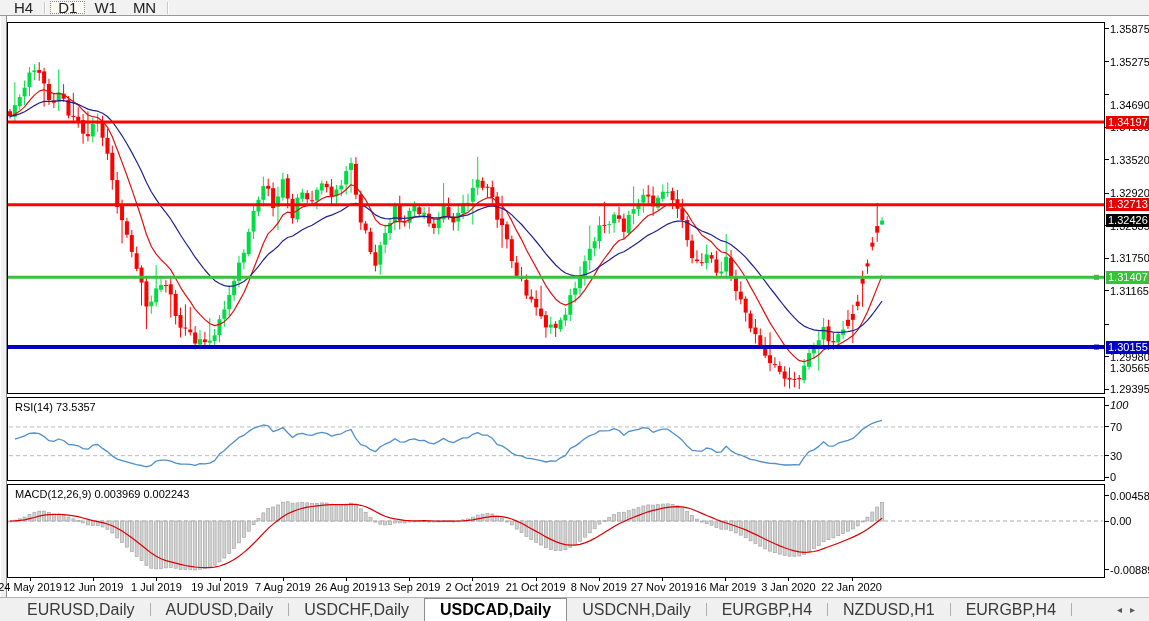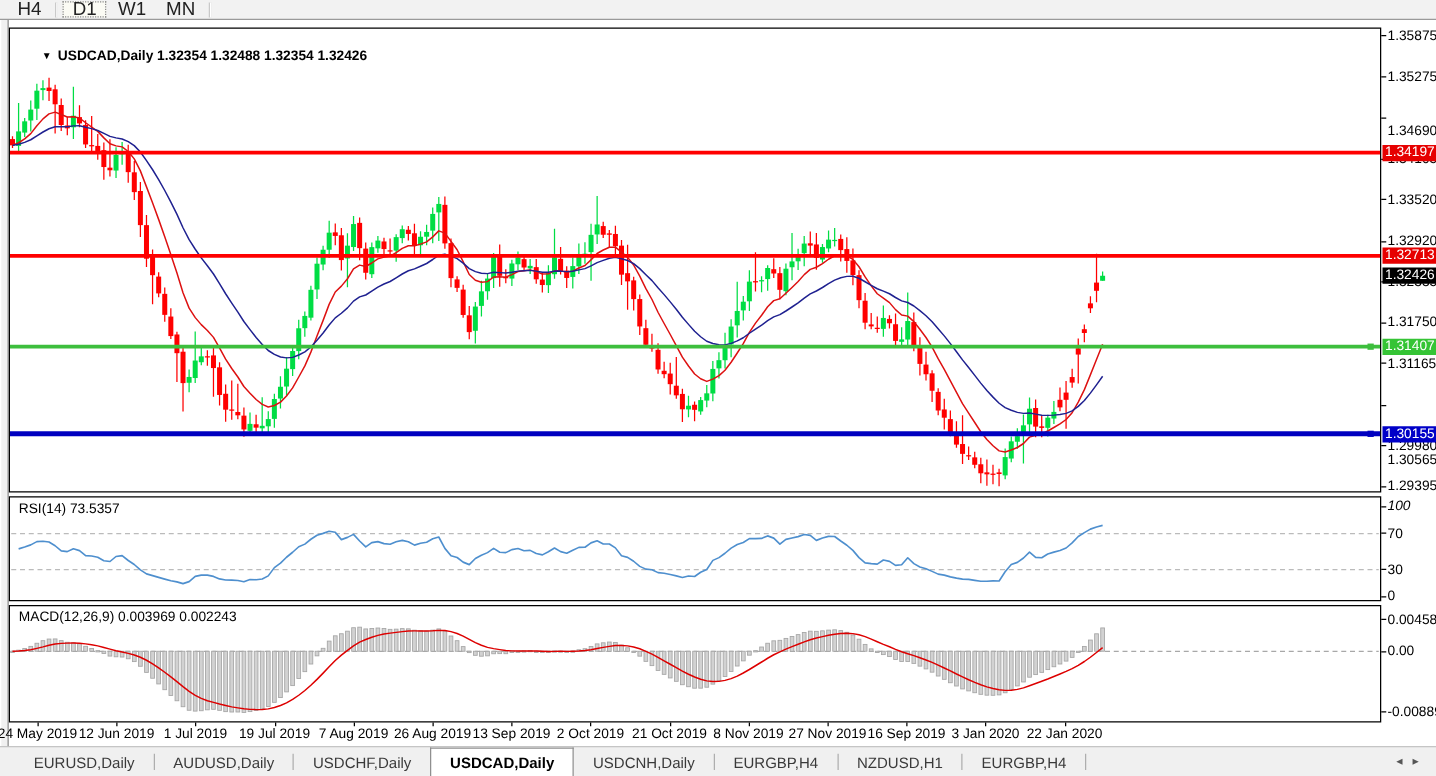--- a/index.html
+++ b/index.html
@@ -30,21 +30,21 @@
   .axis-label{position:absolute;left:1110px;font-size:11px;color:#000;white-space:nowrap;z-index:2;}
   .axis-tick{position:absolute;left:1105px;width:4px;height:1px;background:#000;z-index:2;}
   .price-badge{position:absolute;left:1106px;width:43px;height:13px;z-index:6;color:#fff;
       font-size:11px;line-height:13px;padding-left:2px;box-sizing:border-box;white-space:nowrap;}
   
   .date-label{position:absolute;top:581px;transform:translateX(-50%);font-size:11px;color:#000;white-space:nowrap;}
   .date-tick{position:absolute;top:578px;width:1px;height:3px;background:#000;}
   
   #tabbar-divider{position:absolute;left:0;top:597px;width:1149px;height:1px;background:#b3b3b3;}
   #tabbar{position:absolute;left:0;top:598px;width:1149px;height:23px;background:#f0f0f0;
-      display:flex;align-items:stretch;font-size:12px;color:#3a3a3a;}
+      display:flex;align-items:stretch;font-size:16px;color:#3a3a3a;}
   .chart-tab{display:flex;align-items:center;padding:0 15px;cursor:default;white-space:nowrap;}
   .chart-tab.active{background:#fff;border:1px solid #8f8f8f;border-bottom:none;font-weight:bold;color:#000;}
   .tab-sep{width:1px;align-self:center;height:13px;background:#aeaeae;}
   #tab-scroll{position:absolute;right:6px;top:604px;font-size:10px;color:#555;letter-spacing:8px;}
   #tab-scroll span{cursor:default;}
 </style>
 </head>
 <body>
 
 <div id="app">
@@ -55,23 +55,20 @@
       <div class="tf-sep"></div>
       <div class="tf-btn active">D1</div>
       <div class="tf-btn">W1</div>
       <div class="tf-btn">MN</div>
       <div class="tf-sep"></div>
     </div>
 
   <div id="left-strip"></div>
 
   <div class="pane" id="pane-main">
-    <div class="pane-label" id="main-title">
-      <span class="tri">▼</span><span>USDCAD,Daily</span><span>1.32354</span><span>1.32488</span><span>1.32354</span><span>1.32426</span>
-    </div>
     <svg id="svg-main" width="1096" height="370">
         <line x1="2" y1="86.02672605790801" x2="2" y2="95.49220489977779" stroke="#ff0000" stroke-width="1"></line>
         <rect x="0" y="88.25389755011267" width="4" height="5.011135857460474" fill="#ff0000"></rect>
         <line x1="6.872" y1="59.41963809912923" x2="6.872" y2="98.96105095198695" stroke="#00dd44" stroke-width="1"></line>
         <rect x="4.872" y="82.10730304181027" width="4" height="11.605683516763392" fill="#00dd44"></rect>
         <line x1="11.744" y1="71.32940505845255" x2="11.744" y2="86.66413667053303" stroke="#00dd44" stroke-width="1"></line>
         <rect x="9.744" y="74.06631525316944" width="4" height="9.006751810410364" fill="#00dd44"></rect>
         <line x1="16.616" y1="57.47779014493413" x2="16.616" y2="82.21785362318447" stroke="#00dd44" stroke-width="1"></line>
         <rect x="14.616" y="64.67799137950838" width="4" height="8.720131194842835" fill="#00dd44"></rect>
         <line x1="21.488" y1="43.98104856775609" x2="21.488" y2="72.92674736305844" stroke="#00dd44" stroke-width="1"></line>
@@ -696,21 +693,21 @@
       <div class="date-label" style="left: 409.2px;">13 Sep 2019</div>
       <div class="date-tick" style="left: 472.4px;"></div>
       <div class="date-label" style="left: 472.4px;">2 Oct 2019</div>
       <div class="date-tick" style="left: 535.6px;"></div>
       <div class="date-label" style="left: 535.6px;">21 Oct 2019</div>
       <div class="date-tick" style="left: 598.8px;"></div>
       <div class="date-label" style="left: 598.8px;">8 Nov 2019</div>
       <div class="date-tick" style="left: 662px;"></div>
       <div class="date-label" style="left: 662px;">27 Nov 2019</div>
       <div class="date-tick" style="left: 725.2px;"></div>
-      <div class="date-label" style="left: 725.2px;">16 Sep 2019</div>
+      <div class="date-label" style="left: 725.2px;">16 Mar 2019</div>
       <div class="date-tick" style="left: 788.4px;"></div>
       <div class="date-label" style="left: 788.4px;">3 Jan 2020</div>
       <div class="date-tick" style="left: 851.6px;"></div>
       <div class="date-label" style="left: 851.6px;">22 Jan 2020</div>
     </div>
 
   <div id="tabbar-divider"></div>
   <div id="tabbar">
       <div style="width: 12px;"></div>
       <div class="chart-tab">EURUSD,Daily</div>

